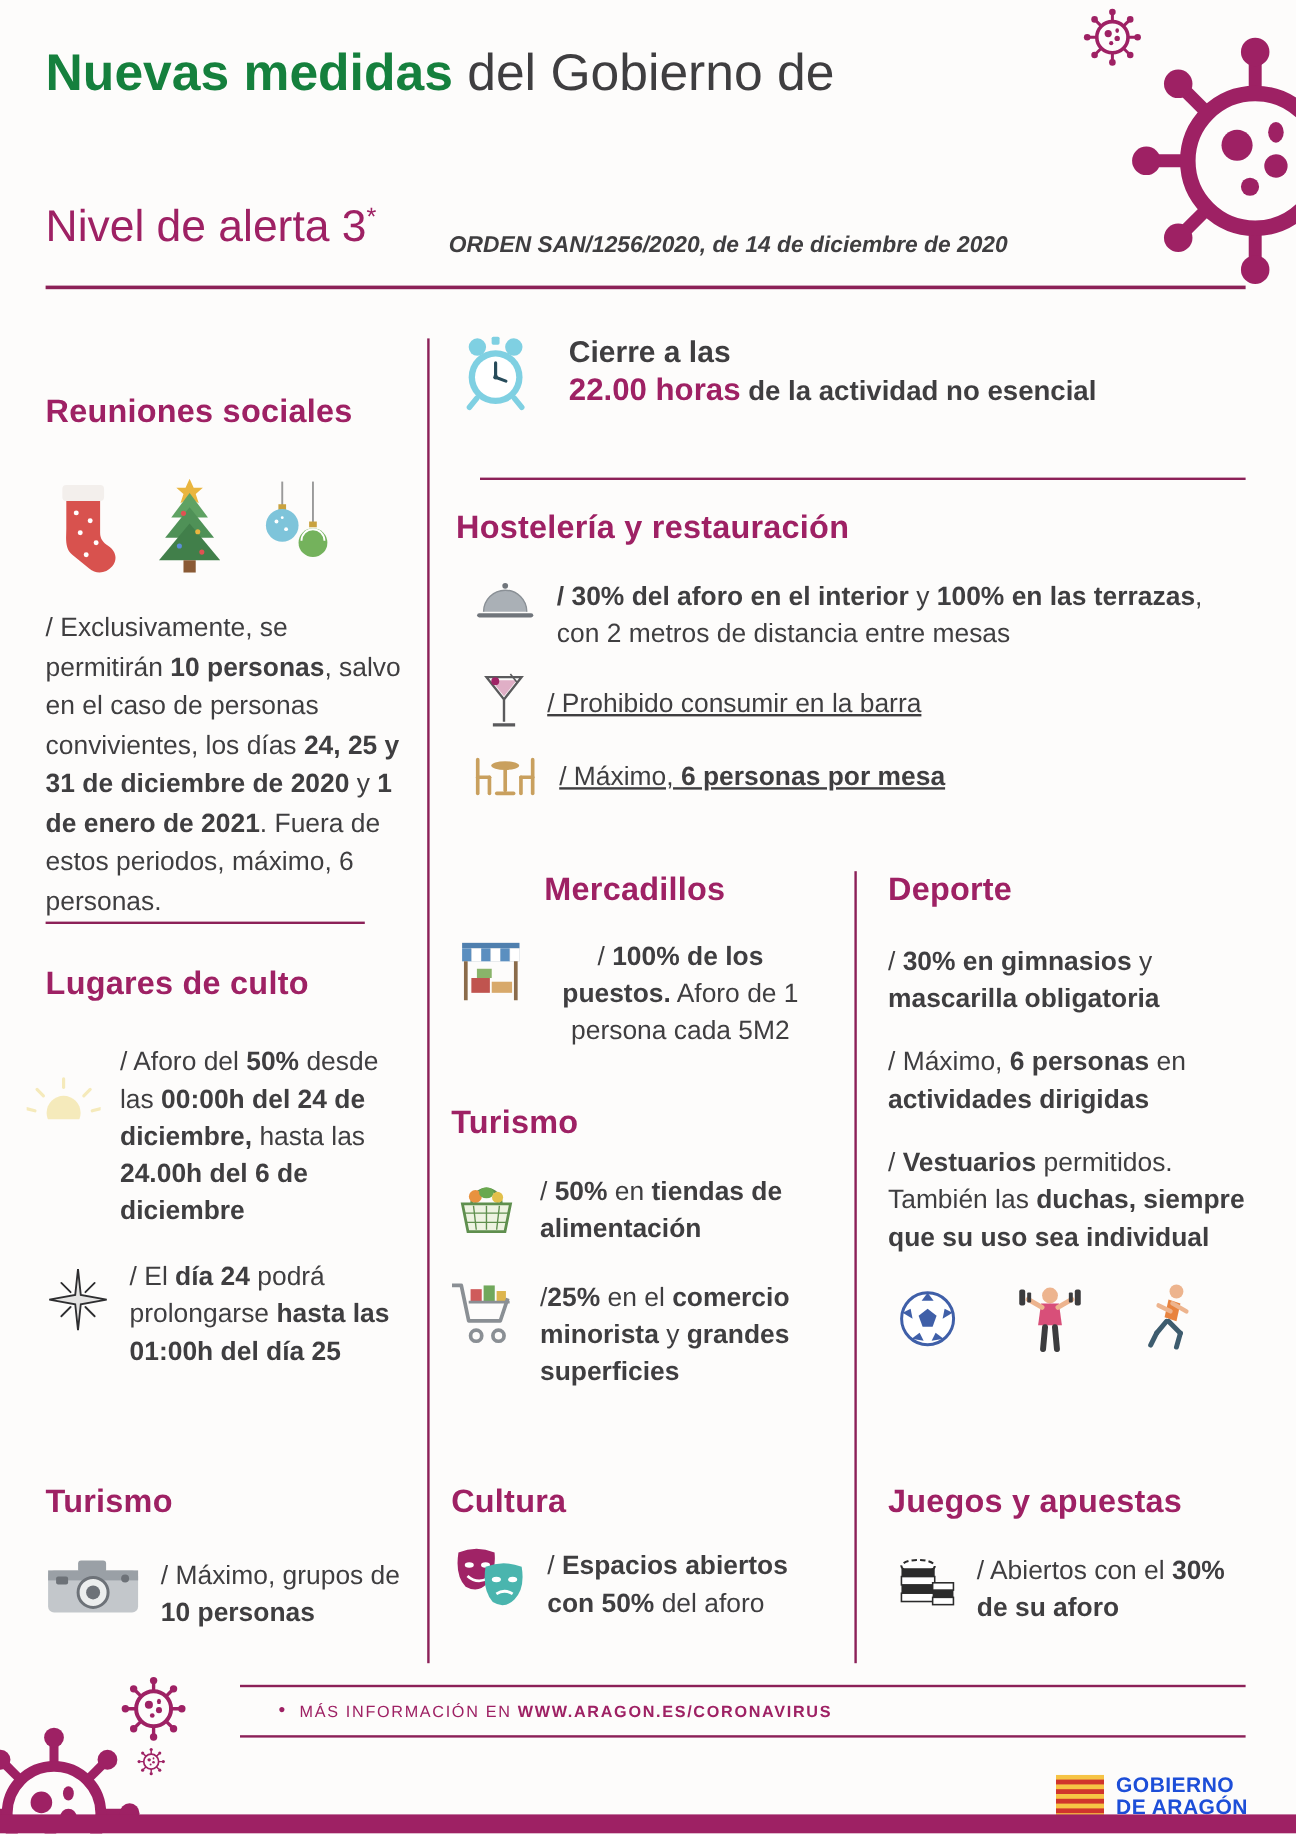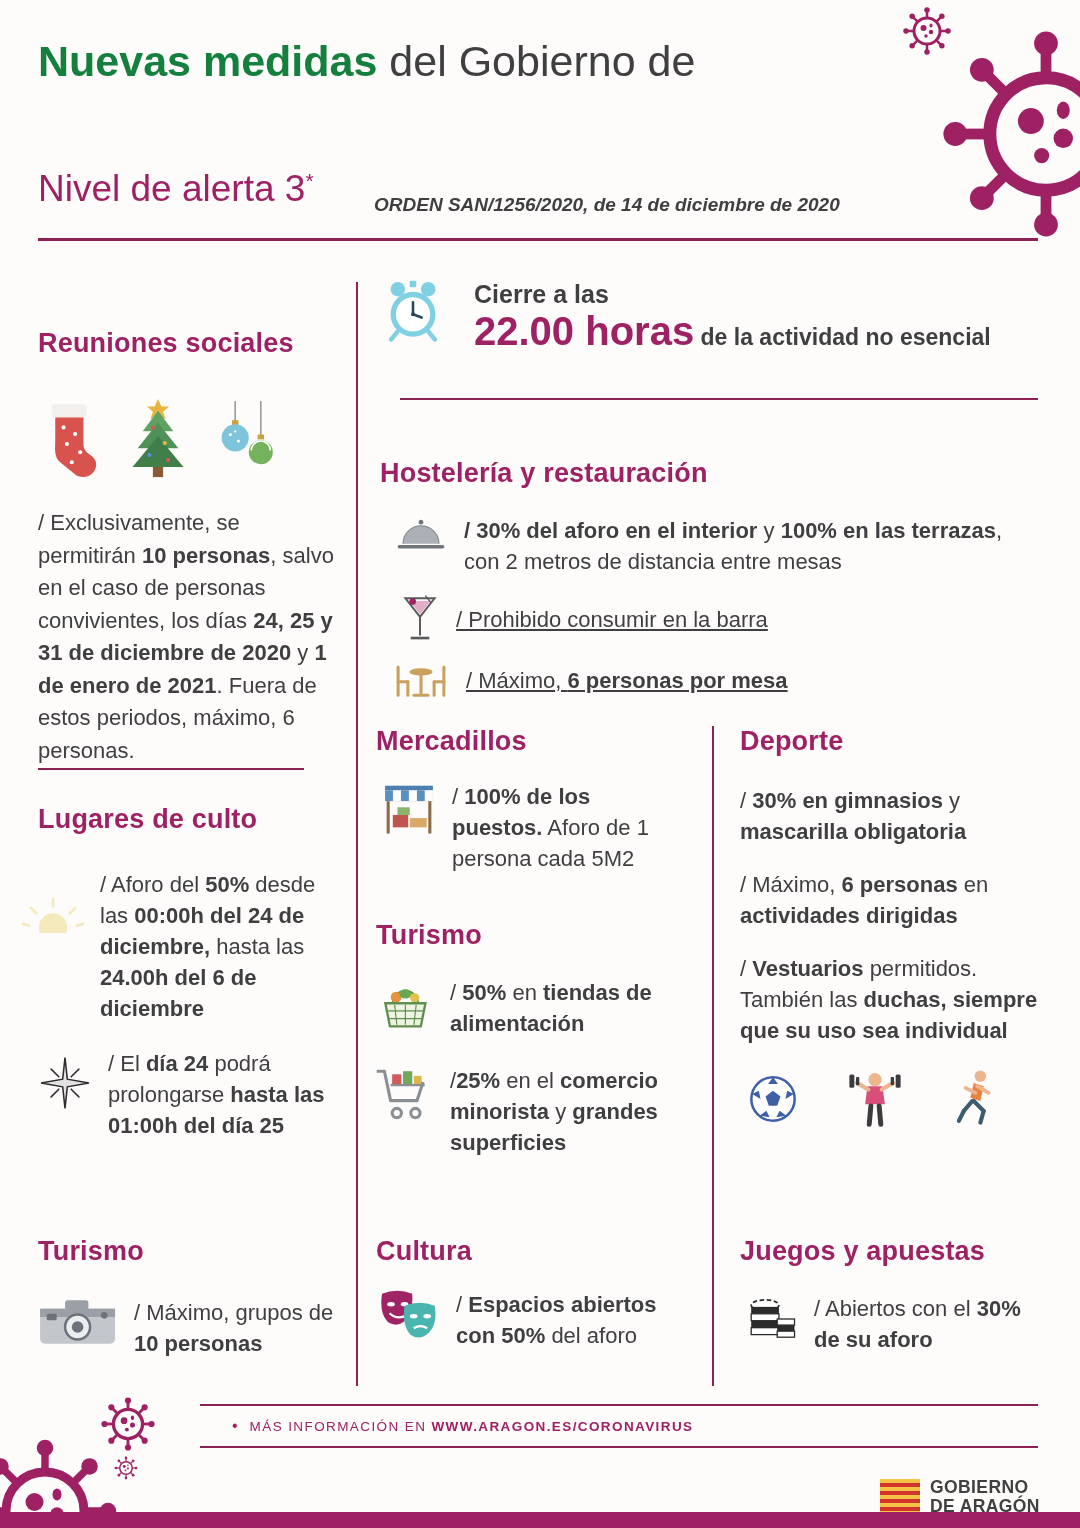--- a/index.html
+++ b/index.html
@@ -52,34 +52,34 @@
 .ic-star{width:54px;height:54px;margin-top:8px;}
 
 .sec-turismo{left:38px;top:1236px;width:302px;}
 .sec-turismo h2{margin-bottom:30px;}
 .ic-camera{width:80px;height:50px;}
 
 
 .closure{position:absolute;left:380px;top:278px;width:658px;display:flex;gap:28px;align-items:flex-start;}
 .ic-clock{width:66px;height:66px;}
 .closure-intro{font-size:25px;font-weight:700;margin-top:2px;}
-.closure-time{font-size:40px;font-weight:700;color:var(--accent);}
+.closure-time{font-size:26px;font-weight:700;color:var(--accent);}
 .closure-suffix{font-size:23px;font-weight:700;}
 
 
 .sec-hosteleria{left:380px;top:424px;width:658px;}
-.sec-hosteleria h2{margin-bottom:26px;margin-top:34px;}
+.sec-hosteleria h2{margin-bottom:26px;}
 .sec-hosteleria .item{margin-bottom:16px;}
 .ic-cloche{width:54px;height:42px;margin-left:14px;}
 .ic-cocktail{width:40px;height:53px;margin-left:20px;}
 .ic-table{width:58px;height:37px;margin-left:12px;}
 .center-row{align-items:center;text-decoration:underline;}
 
 
-.sec-mercadillos{left:376px;top:726px;width:306px;}
+.sec-mercadillos{left:376px;top:726px;width:306px;text-align:center;}
 .sec-mercadillos h2{margin-bottom:24px;}
 .ic-market{width:54px;height:58px;margin-left:6px;}
 .sec-comercio{left:376px;top:920px;width:312px;}
 .sec-comercio h2{margin-bottom:26px;}
 .sec-comercio .item + .item{margin-top:26px;}
 .ic-basket{width:58px;height:54px;}
 .ic-cart{width:62px;height:62px;margin-left:-4px;}
 .sec-cultura{left:376px;top:1236px;width:314px;}
 .sec-cultura h2{margin-bottom:22px;}
 .ic-masks{width:64px;height:53px;}
@@ -96,21 +96,21 @@
 .sec-juegos h2{margin-bottom:26px;}
 .ic-chips{width:52px;height:52px;margin-left:6px;}
 
 
 .footer-info{position:absolute;left:200px;top:1404px;width:838px;border-top:2px solid var(--rule);
   border-bottom:2px solid var(--rule);display:flex;align-items:center;gap:12px;padding:11px 0 11px 32px;box-sizing:border-box;}
 .footer-bullet{color:var(--accent);font-size:16px;}
 .footer-text{font-size:13.5px;letter-spacing:1.4px;color:var(--accent);}
 .logo{position:absolute;left:880px;top:1478px;display:flex;align-items:center;gap:10px;}
 .ic-flag{width:40px;height:36px;}
-.logo-text{font-size:17.5px;line-height:19px;font-weight:700;color:#404040;letter-spacing:.4px;}
+.logo-text{font-size:17.5px;line-height:19px;font-weight:700;color:#1d4ed8;letter-spacing:.4px;}
 .bottom-bar{position:absolute;left:0;top:1512px;width:1080px;height:16px;background:var(--accent);}
 </style>
 </head>
 <body>
 
 <svg width="0" height="0" style="position:absolute" aria-hidden="true">
 <defs>
 <symbol id="virus" viewBox="0 0 100 100">
   <g stroke="currentColor" fill="currentColor">
     <g stroke-width="5">

